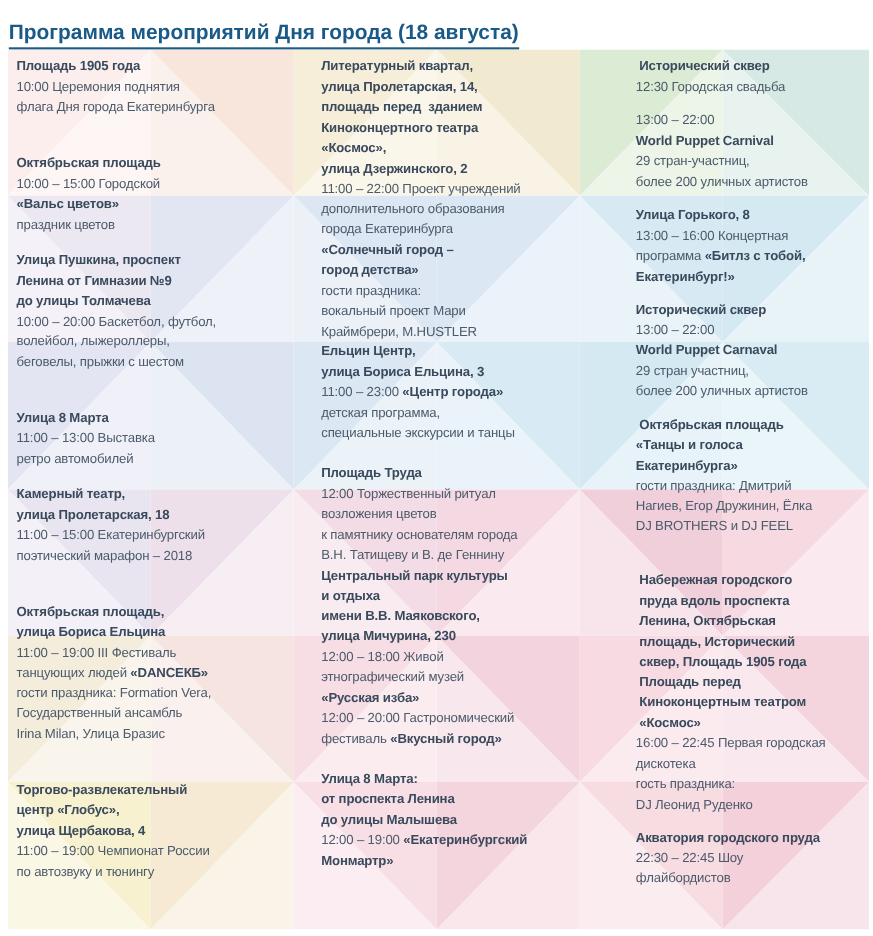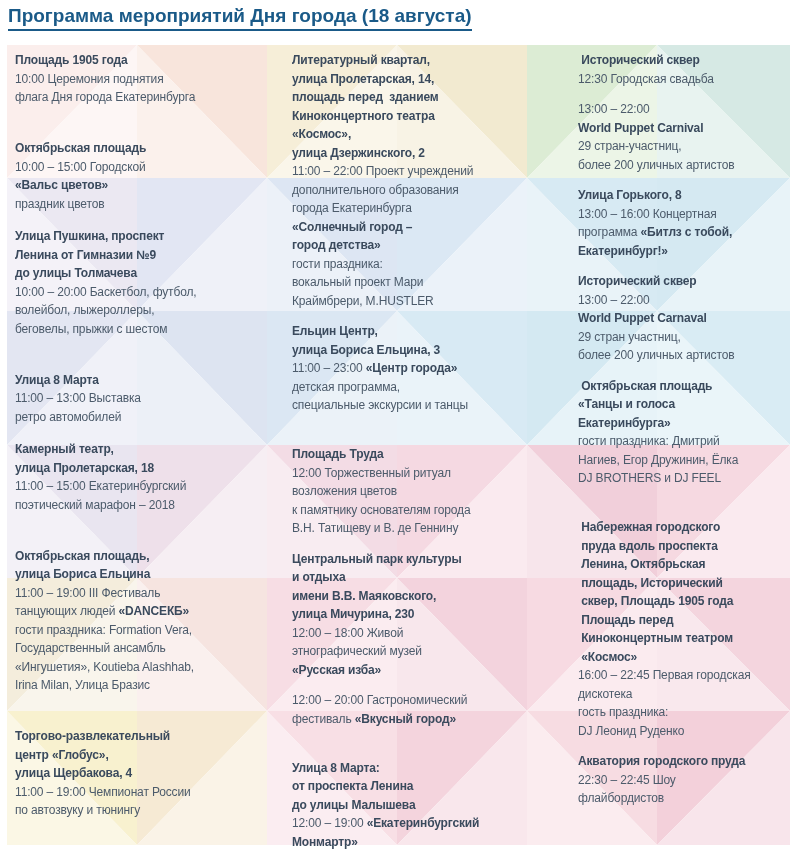--- a/index.html
+++ b/index.html
@@ -2,21 +2,21 @@
 <html style="--title-color: #1a5a88; --text-color: #4c5b6b; --bold-color: #3a4a5d;"><head>
 <meta charset="utf-8">
 <style>
   html,body{margin:0;padding:0;}
   body{
     width:794px;height:851px;position:relative;overflow:hidden;
     background:#ffffff;
     font-family:"Liberation Sans", sans-serif;
   }
   .title{
-    position:absolute;left:8px;top:5px;
+    position:absolute;left:8px;top:19px;
     font-size:19px;font-weight:bold;
     color:var(--title-color,#1a5a88);
   }
   .title .u{
     border-bottom:2px solid var(--title-color,#1a5a88);
     padding-bottom:3px;
   }
   .board{
     position:absolute;left:7px;top:45px;width:783px;height:800px;
   }
@@ -26,21 +26,21 @@
     font-size:12px;line-height:18.5px;
     letter-spacing:-0.15px;
     color:var(--text-color,#4c5b6b);
   }
   .col .line{white-space:pre;}
   .col .b{font-weight:bold;color:var(--bold-color,#3a4a5d);}
   .col1{left:8px;width:272px;}
   .col2{left:285px;width:282px;}
   .col3{left:571px;width:212px;}
   .col1 .event{margin-bottom:14px;}
-  .col2 .event{margin-bottom:12px;}
+  .col2 .event{margin-bottom:0;}
   .col3 .event{margin-bottom:12px;}
   .col .event:last-child{margin-bottom:0;}
 </style>
 </head>
 <body>
 
 <div class="title"><span class="u">Программа мероприятий Дня города (18 августа)</span></div>
 
 <div class="board">
   <svg class="mosaic" width="783" height="800" viewBox="0 0 783 800" xmlns="http://www.w3.org/2000/svg">
@@ -151,21 +151,20 @@
         <div class="line"><span>поэтический марафон – 2018</span></div>
         <div class="line">&nbsp;</div>
       </div>
       <div class="event">
         <div class="line"><span class="b">Октябрьская площадь,</span></div>
         <div class="line"><span class="b">улица Бориса Ельцина</span></div>
         <div class="line"><span>11:00 – 19:00 III Фестиваль</span></div>
         <div class="line"><span>танцующих людей </span><span class="b">«DANCEКБ»</span></div>
         <div class="line"><span>гости праздника: Formation Vera,</span></div>
         <div class="line"><span>Государственный ансамбль</span></div>
-        <div class="line"><span>«Ингушетия», Koutieba Alashhab,</span></div>
         <div class="line"><span>Irina Milan, Улица Бразис</span></div>
         <div class="line">&nbsp;</div>
       </div>
       <div class="event">
         <div class="line"><span class="b">Торгово-развлекательный</span></div>
         <div class="line"><span class="b">центр «Глобус»,</span></div>
         <div class="line"><span class="b">улица Щербакова, 4</span></div>
         <div class="line"><span>11:00 – 19:00 Чемпионат России</span></div>
         <div class="line"><span>по автозвуку и тюнингу</span></div>
       </div>

